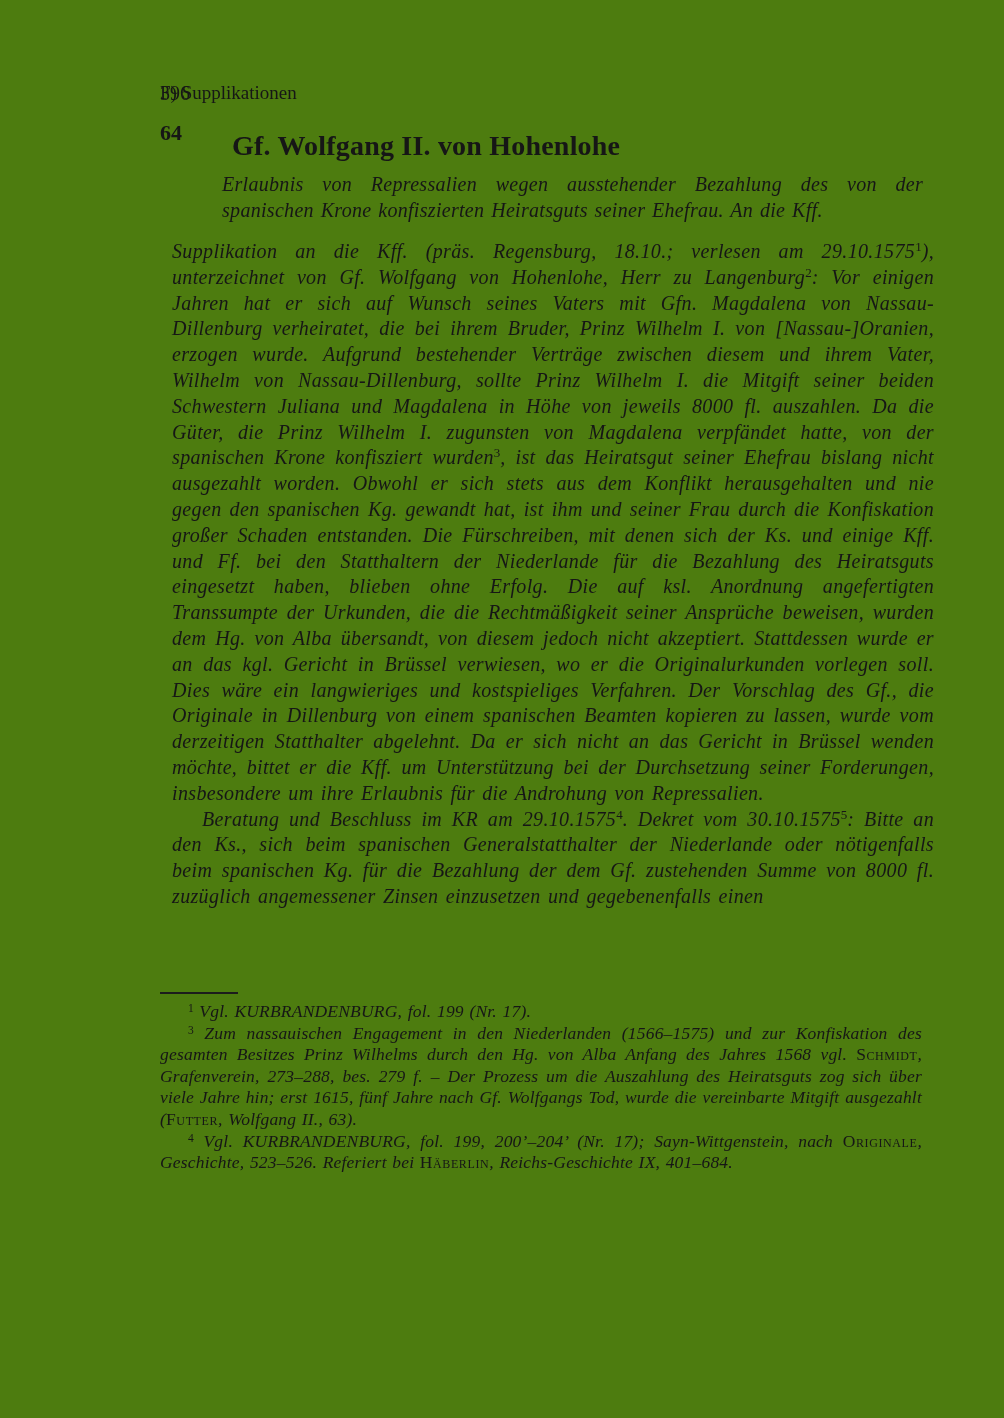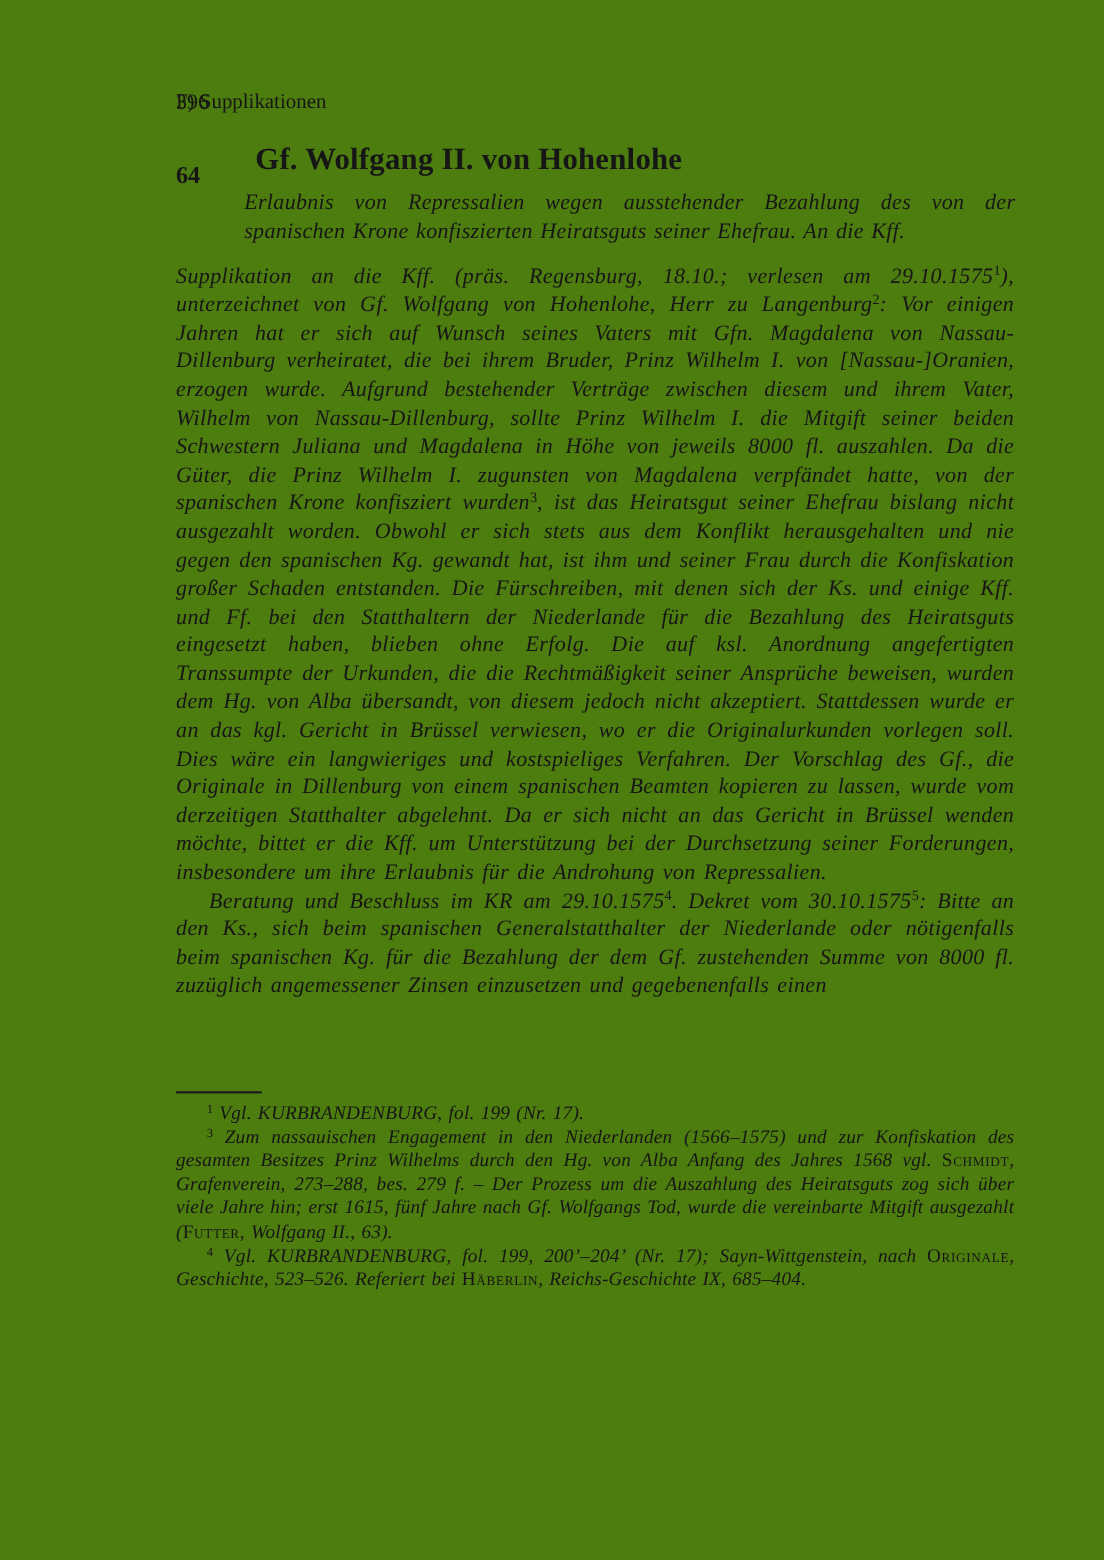--- a/index.html
+++ b/index.html
@@ -35,21 +35,21 @@
     display: block;
     font-size: 19px;
   }
   
   .entry-heading {
     position: absolute;
     top: 120px;
     left: 160px;
     width: 762px;
     display: flex;
-    align-items: flex-end;
+    align-items: flex-start;
     font-weight: bold;
     font-size: 22px;
   }
   .entry-num {
     flex: 0 0 62px;
   }
   .entry-title {
     margin: 10px;
     font-size: 28px;
     font-weight: bold;
@@ -66,21 +66,21 @@
     font-size: 20px;
     line-height: 25.5px;
     text-align: justify;
     letter-spacing: 0.3px;
     word-spacing: 1.5px;
   }
   
   .body-block {
     position: absolute;
     top: 239px;
-    left: 160px;
+    left: 172px;
     width: 762px;
   }
   .body-para {
     margin: 0;
     font-style: italic;
     font-size: 20px;
     line-height: 25.8px;
     text-align: justify;
     letter-spacing: 0.35px;
     word-spacing: 2px;
@@ -153,17 +153,17 @@
   </div>
 
   <div class="footnote-block">
     <div class="footnote-rule"></div>
 
     <p class="footnote"><sup class="fnref">1</sup> <span>Vgl. KURBRANDENBURG, fol. 199 (Nr. 17).</span></p>
 
 
     <p class="footnote"><sup class="fnref">3</sup> <span>Zum nassauischen Engagement in den Niederlanden (1566–1575) und zur Konfiskation des gesamten Besitzes Prinz Wilhelms durch den Hg. von Alba Anfang des Jahres 1568 vgl. </span><span class="sc">Schmidt</span><span>, Grafenverein, 273–288, bes. 279 f. – Der Prozess um die Auszahlung des Heiratsguts zog sich über viele Jahre hin; erst 1615, fünf Jahre nach Gf. Wolfgangs Tod, wurde die vereinbarte Mitgift ausgezahlt (</span><span class="sc">Futter</span><span>, Wolfgang II., 63).</span></p>
 
-    <p class="footnote"><sup class="fnref">4</sup> <span>Vgl. KURBRANDENBURG, fol. 199, 200’–204’ (Nr. 17); Sayn-Wittgenstein, nach </span><span class="sc">Originale</span><span>, Geschichte, 523–526. Referiert bei </span><span class="sc">Häberlin</span><span>, Reichs-Geschichte IX, 685–404.</span></p>
+    <p class="footnote"><sup class="fnref">4</sup> <span>Vgl. KURBRANDENBURG, fol. 199, 200’–204’ (Nr. 17); Sayn-Wittgenstein, nach </span><span class="sc">Originale</span><span>, Geschichte, 523–526. Referiert bei </span><span class="sc">Häberlin</span><span>, Reichs-Geschichte IX, 401–684.</span></p>
 
   </div>
 
 </div>
 
 </body></html>

